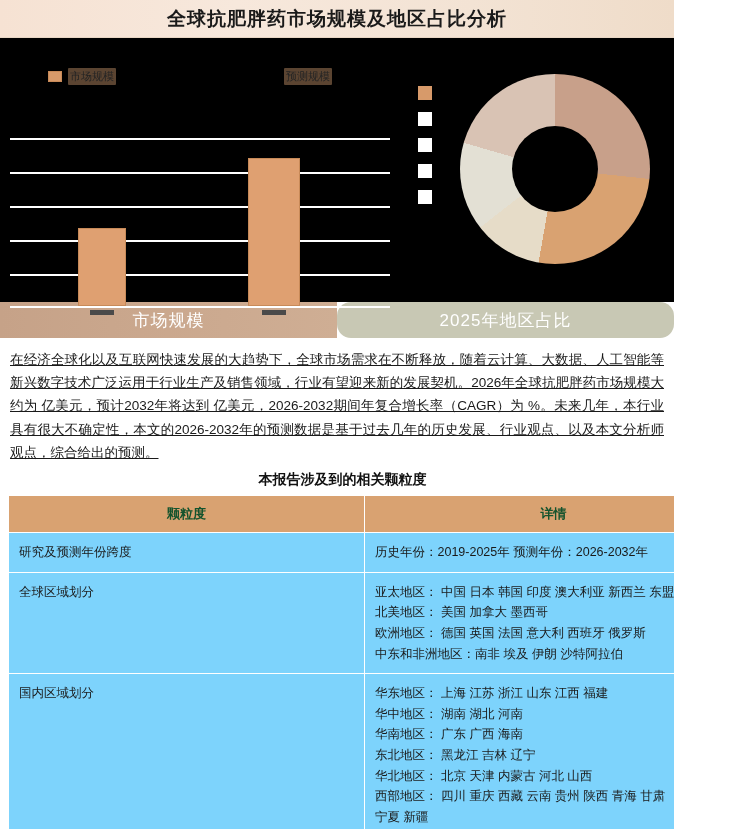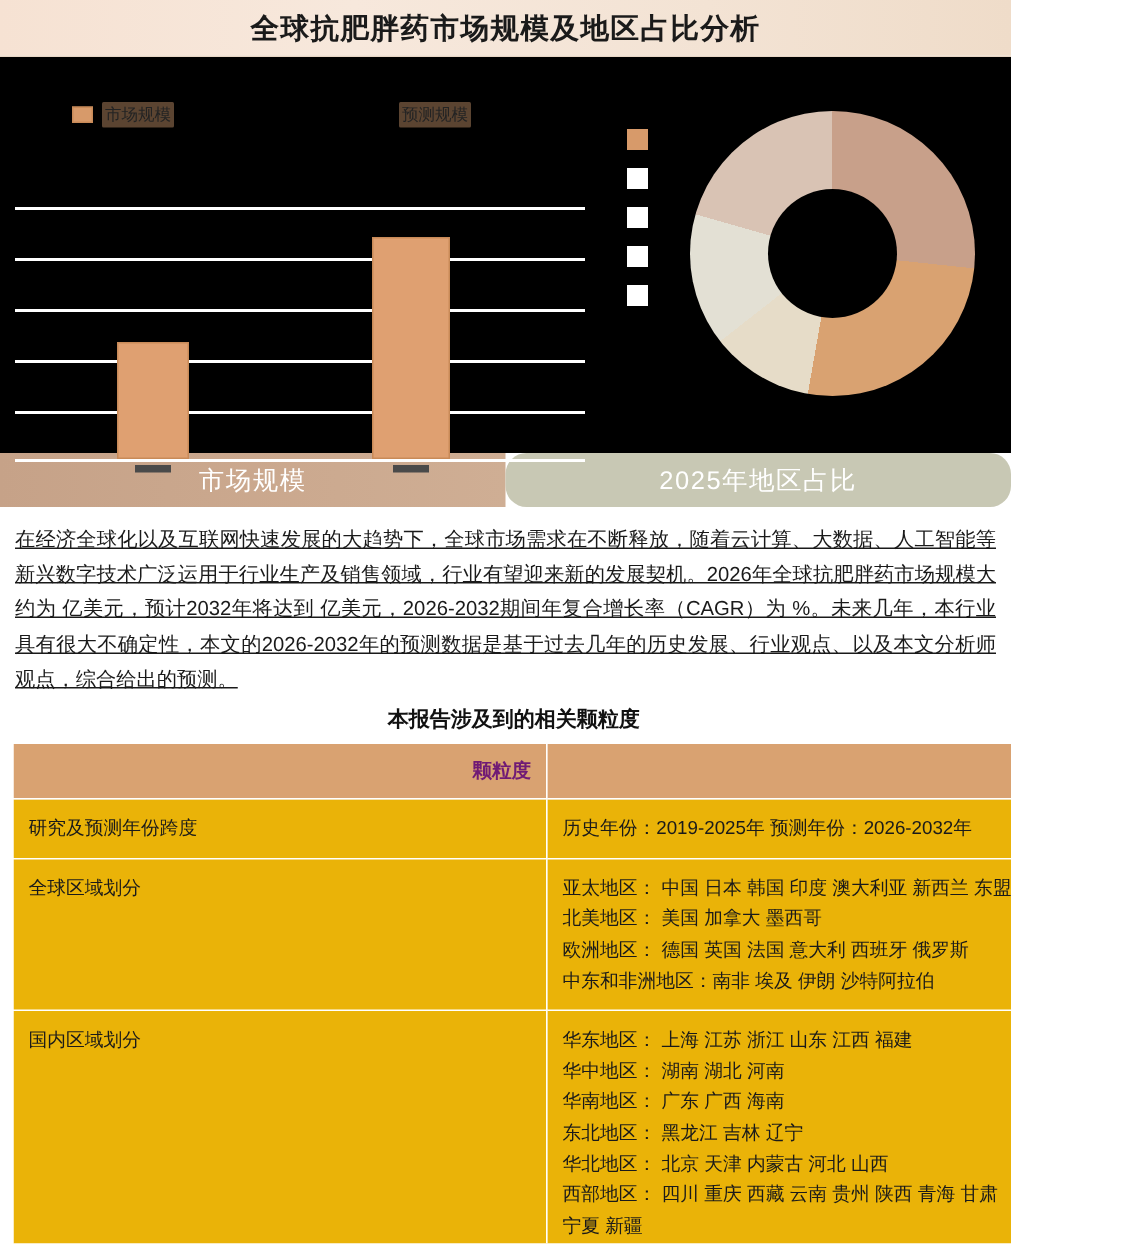--- a/index.html
+++ b/index.html
@@ -184,29 +184,29 @@
 
   
   table.gran {
     width: 734px;
     margin: 0 8px;
     border-collapse: collapse;
     table-layout: fixed;
   }
   table.gran th {
     background: #d9a271;
-    color: #701a75;
+    color: #14532d;
     font-size: 13px;
     font-weight: bold;
-    text-align: right;
+    text-align: center;
     padding: 9px 10px;
     border: 1px solid #ffffff;
   }
   table.gran td {
-    background: #eab308;
+    background: #7dd3fc;
     color: #1a1a1a;
     font-size: 12.5px;
     line-height: 1.65;
     vertical-align: top;
     padding: 9px 10px;
     border: 1px solid #ffffff;
   }
   th.col-a, td.col-a { width: 356px; }
   th.col-b, td.col-b { width: 378px; }
   .region-line { white-space: nowrap; }
@@ -221,21 +221,21 @@
   </div>
 
   <div class="charts">
 
     <div class="chart-left">
       <div class="bar-legend">
         <div class="bl-item" style="left:48px; top:4px;">
           <span class="bl-swatch"></span>
           <span class="bl-label">市场规模</span>
         </div>
-        <div class="bl-item" style="left:246px; top:4px;align-items:center;">
+        <div class="bl-item" style="left:264px; top:4px;align-items:center;">
           <span class="bl-swatch" style="visibility:hidden"></span>
           <span class="bl-label">预测规模</span>
         </div>
       </div>
 
       <div class="bar-plot">
         <div class="gridline" style="top:0px;"></div>
         <div class="gridline" style="top:34px;"></div>
         <div class="gridline" style="top:68px;"></div>
         <div class="gridline" style="top:102px;"></div>

